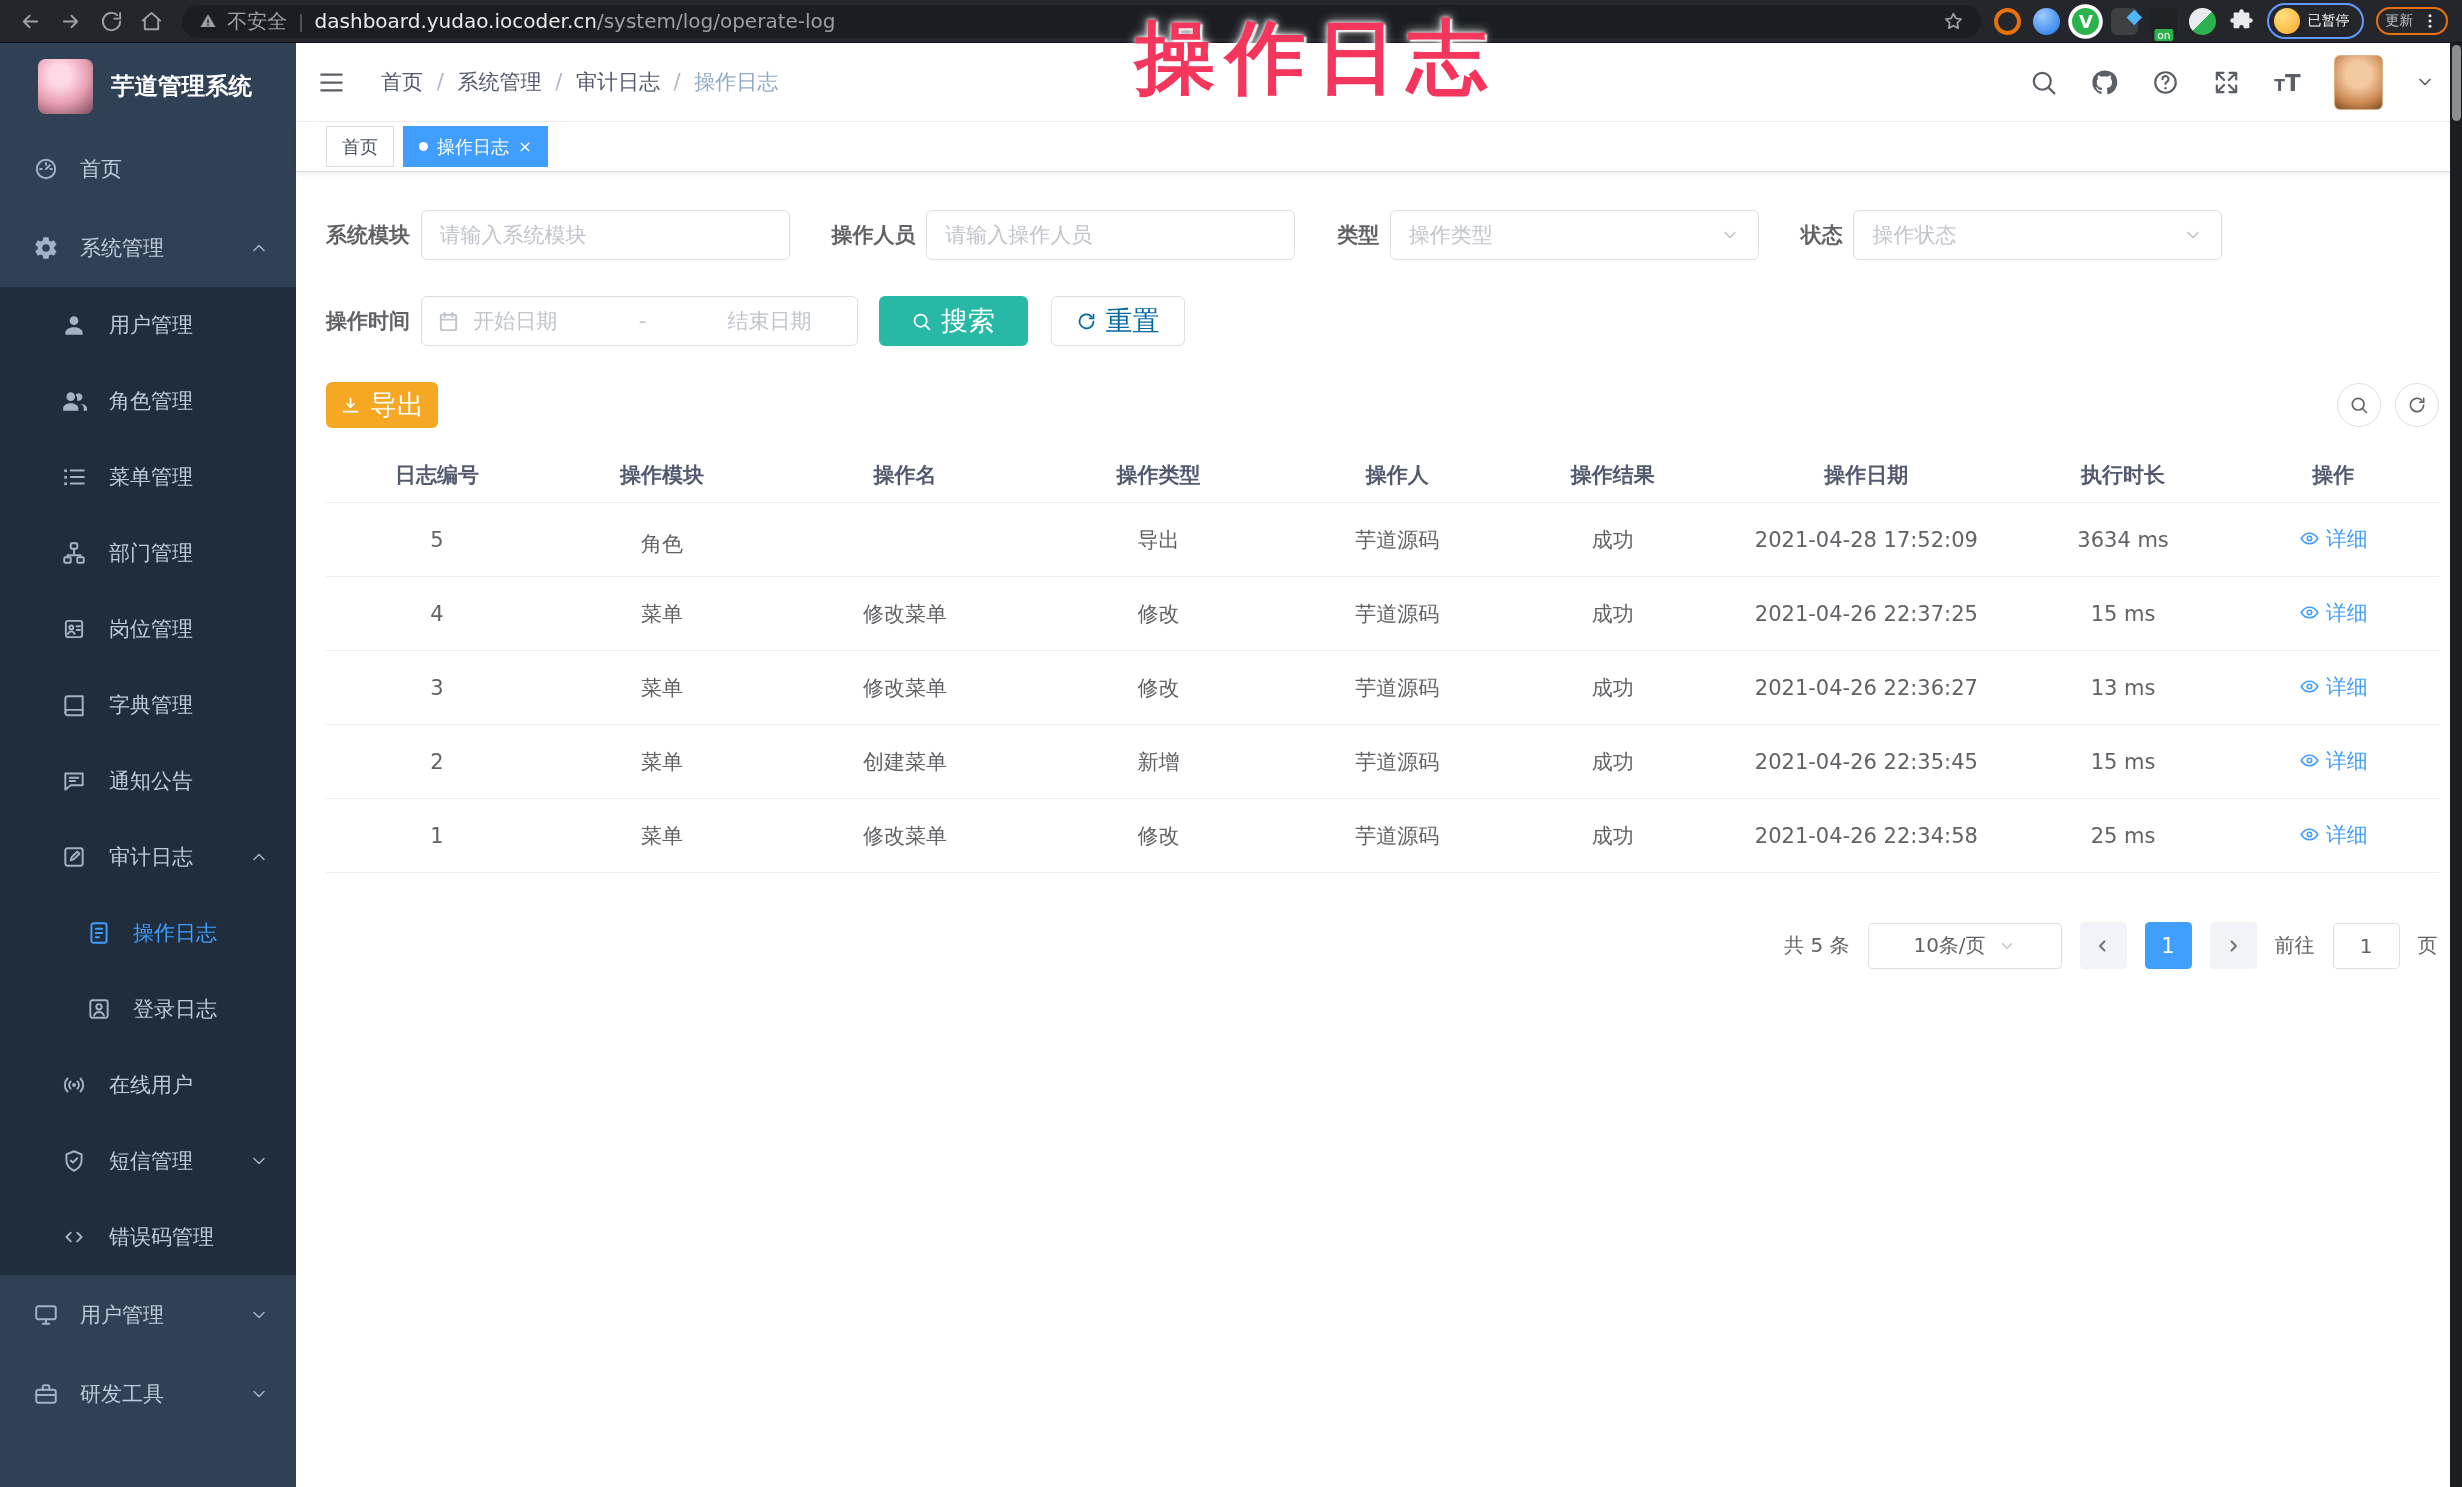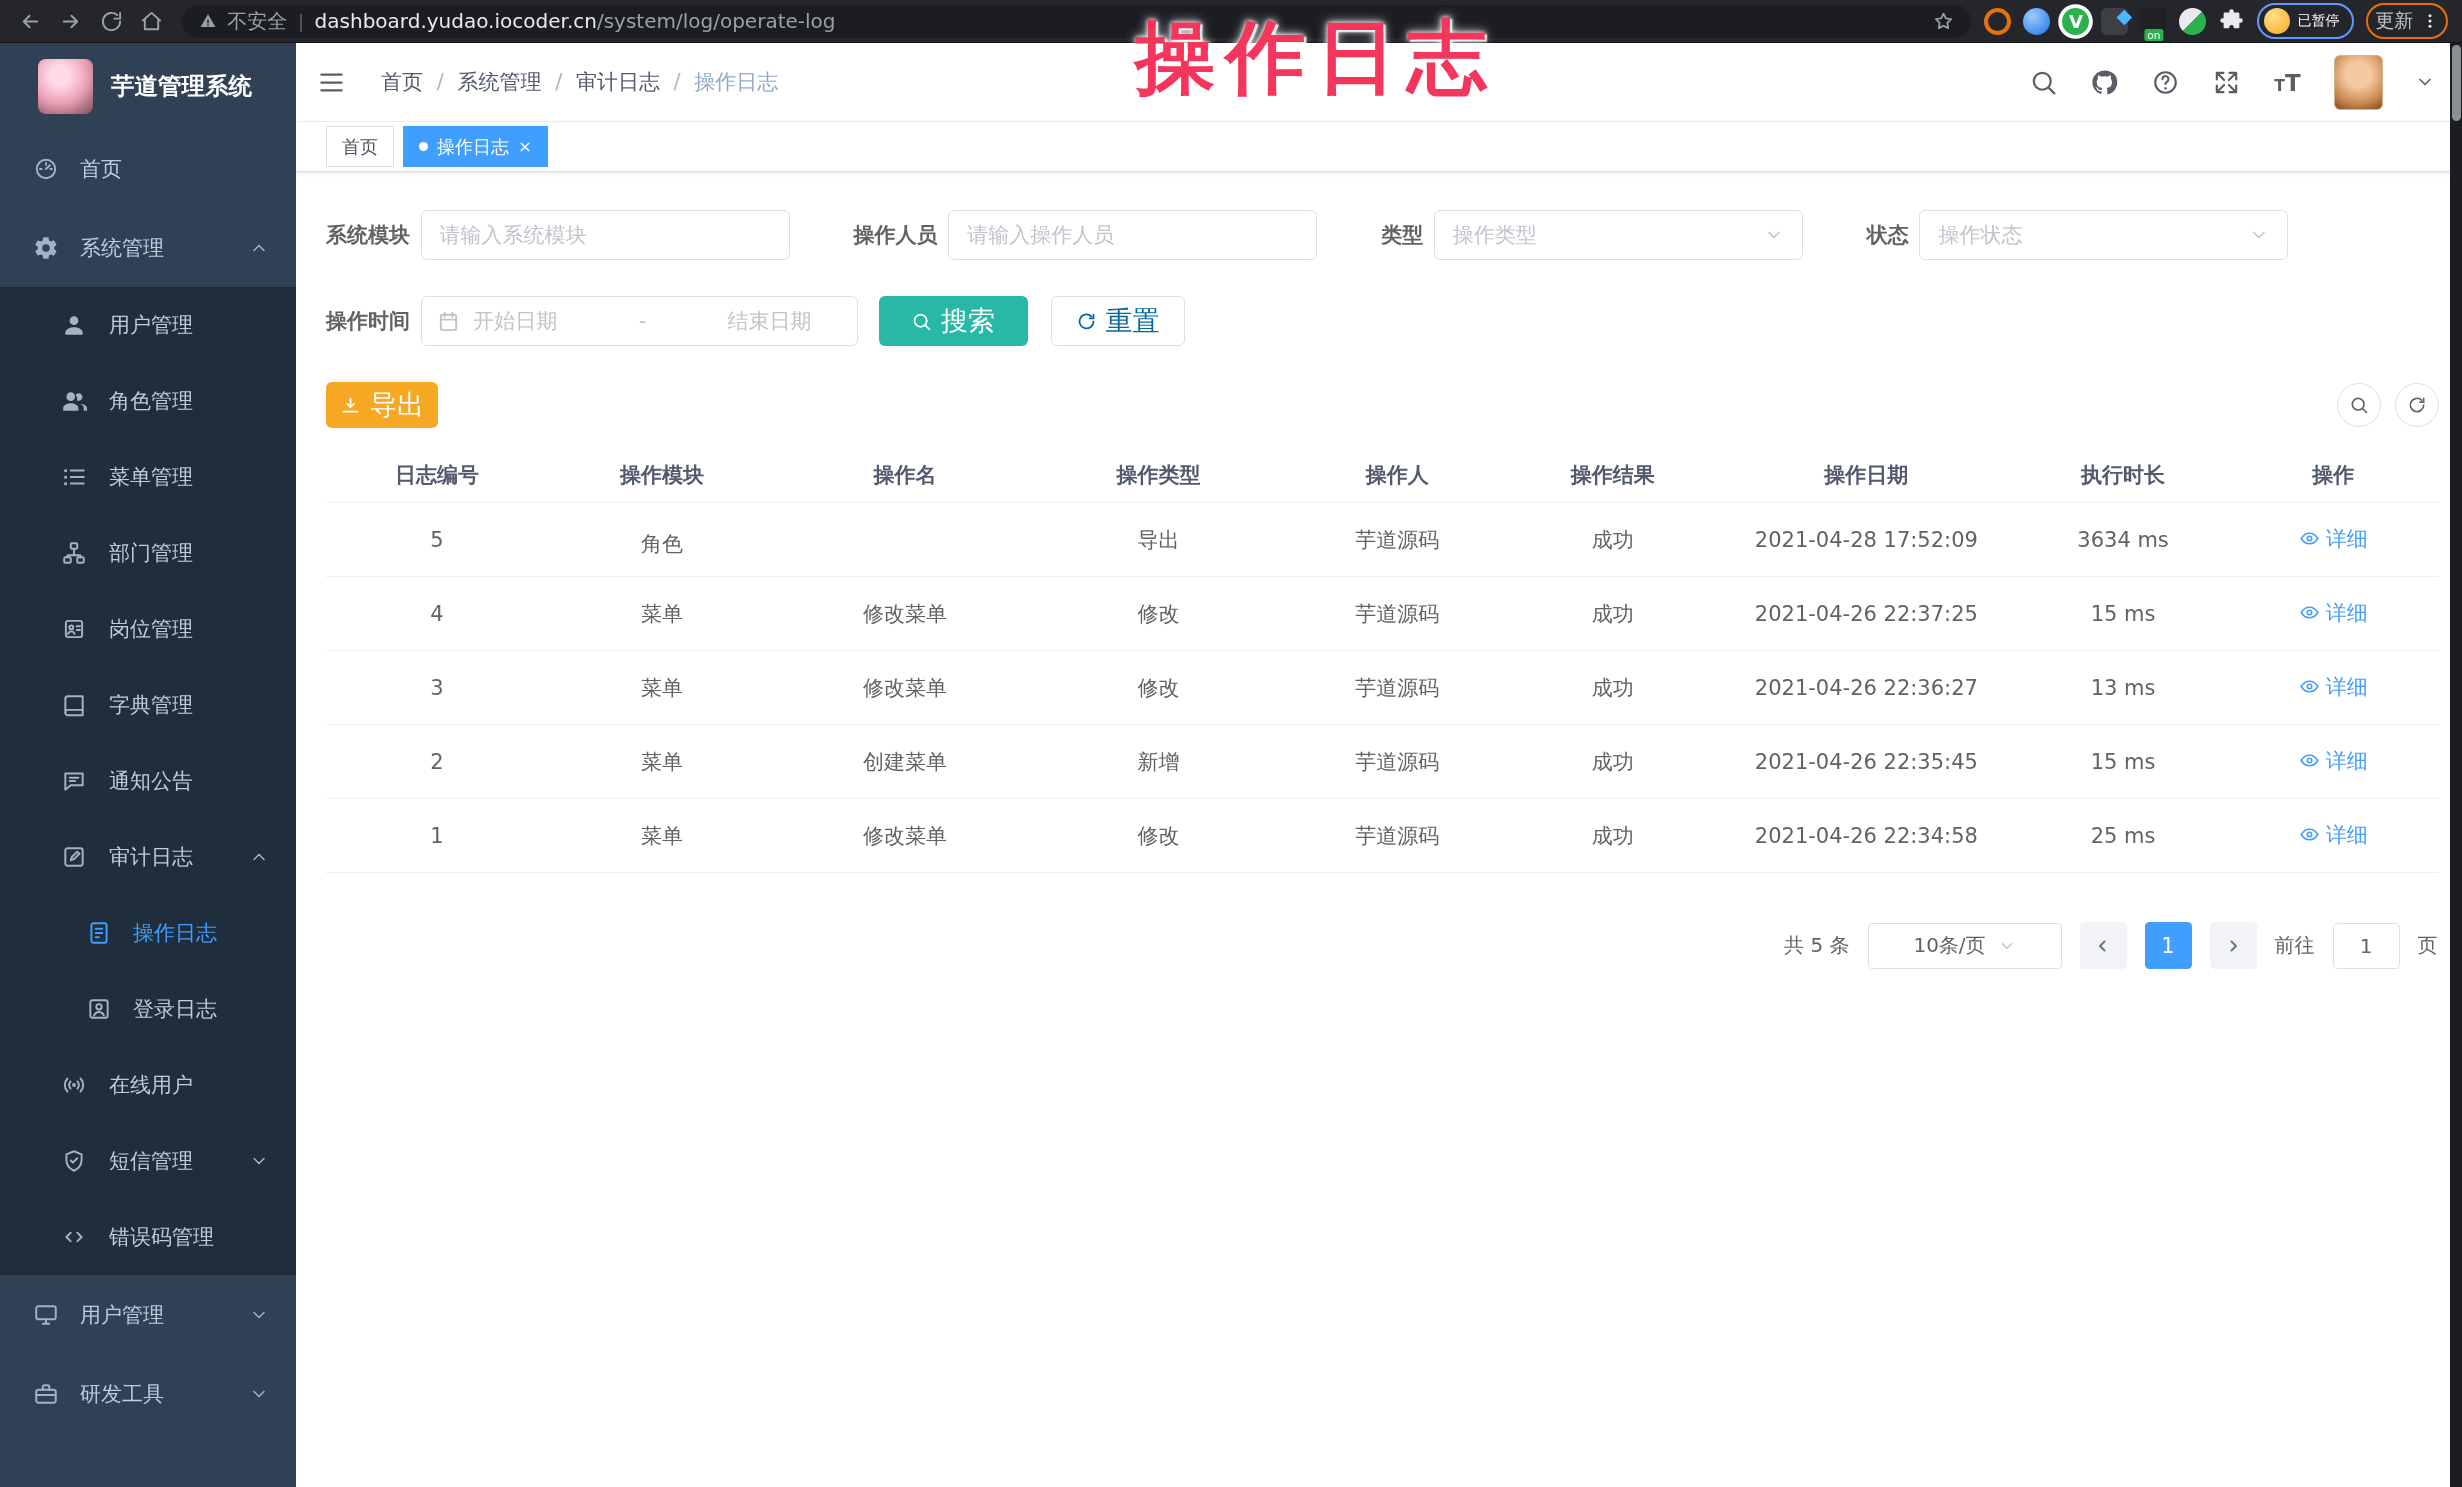--- a/index.html
+++ b/index.html
@@ -40,21 +40,21 @@
     padding:0 3px; border-radius:2.3px; }
   .ext-leaf { background:linear-gradient(135deg,#e8eaed 50%,#2bb24c 50%); }
   .ext-puzzle { color:#e8eaed; background:transparent; }
   .paused-pill { display:flex; align-items:center; gap:7.6px; border:2.3px solid #5f9bff;
     border-radius:18px; padding:3px 12px 3px 4.6px; flex:none; }
   .paused-emoji { width:26px; height:26px; border-radius:50%;
     background:radial-gradient(circle at 35% 30%,#ffe082,#f9a825); }
   .paused-label { color:#ffffff; font-size:14px; }
   .update-pill { display:flex; align-items:center; gap:7.6px; border:2.3px solid #e8710a;
     border-radius:18px; padding:3px 7.6px; flex:none; color:#bdc1c6; }
-  .update-label { font-size:19px; }
+  .update-label { font-size:14px; }
   .kebab { color:#e8eaed; } .kebab svg{ width:18px; height:18px; }
 
   
   .annotation { position:absolute; left:1135px; top:4.6px; z-index:60; font-size:80px;
     font-weight:bold; letter-spacing:10.6px; color:#f5365c;
     text-shadow:0 0 4.6px #fff,0 0 10.6px rgba(255,255,255,.95),2.3px 2.3px 1.5px rgba(255,255,255,.9); }
 
   
   .app { position:absolute; top:43px; left:0; right:0; bottom:0; display:flex; }
 
@@ -101,21 +101,21 @@
   .tag { height:41px; display:flex; align-items:center; padding:0 15px; font-size:18px;
     border:0.8px solid #d8dce5; background:#fff; color:#495060; gap:9px; cursor:pointer; }
   .tag.active { background:#409eff; border-color:#409eff; color:#fff; }
   .tag .dot { width:9px; height:9px; border-radius:50%; background:#fff; }
   .tag .close { font-size:16.7px; line-height:1; }
 
   .content { flex:1; padding:38px 23px 0 30px; overflow:hidden; }
 
   
   .f-row { display:flex; align-items:center; margin-bottom:36px; }
-  .f-item { display:flex; align-items:center; margin-right:64px; }
+  .f-item { display:flex; align-items:center; margin-right:42px; }
   .f-label { font-size:21px; font-weight:bold; color:#606266; margin-right:10.6px; white-space:nowrap; }
   .f-input { width:369px; height:50px; border:1.5px solid #dcdfe6; border-radius:6px;
     font-size:21px; color:#606266; padding:0 18px; background:#fff; outline:none;
     font-family:"DejaVu Sans","Liberation Sans",sans-serif; }
   .f-input::placeholder { color:#c0c4cc; }
   .f-select { width:369px; height:50px; border:1.5px solid #dcdfe6; border-radius:6px;
     display:flex; align-items:center; padding:0 18px; color:#c0c4cc; font-size:21px;
     background:#fff; cursor:pointer; }
   .f-select .chev { margin-left:auto; color:#c0c4cc; }
   .f-select .chev svg { width:20px; height:20px; }

